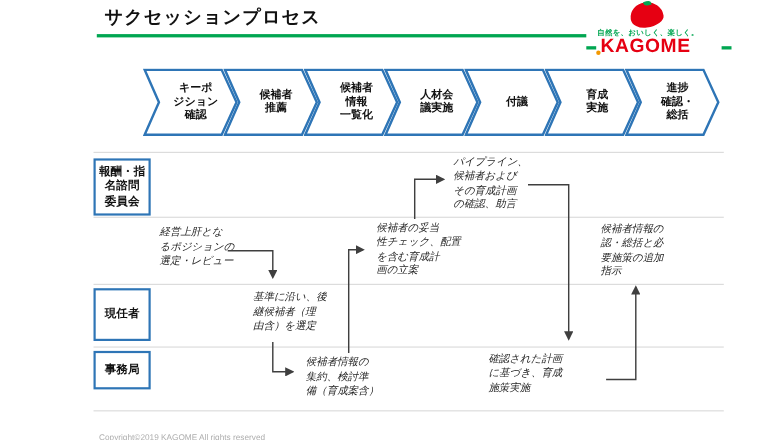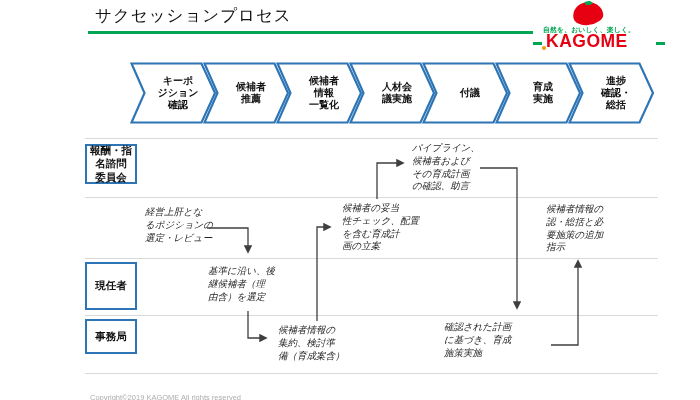--- a/index.html
+++ b/index.html
@@ -1,20 +1,20 @@
 <!DOCTYPE html>
 <html><head>
 <meta charset="utf-8">
 <style>
   html,body{margin:0;padding:0;background:#fff;}
   .page{position:relative;width:700px;height:400px;background:#fff;overflow:hidden;
         font-family:"Liberation Sans",sans-serif;color:#1a1a1a;}
   .abs{position:absolute;}
   
-  .title{left:95px;top:5px;font-size:16.5px;font-weight:normal;letter-spacing:1px;color:#111;}
+  .title{left:95px;top:5px;font-size:16.5px;font-weight:bold;letter-spacing:1px;color:#111;}
   .green-rule{left:88px;top:31px;width:568px;height:3px;background:#00A651;}
   .logo{left:533px;top:0;width:132px;height:52px;background:#fff;z-index:2;}
   .tomato{position:absolute;left:40px;top:2px;width:30px;height:23px;background:#E60012;
           border-radius:48% 52% 55% 45% / 58% 62% 38% 42%;transform:rotate(-8deg);}
   .tomato-leaf{position:absolute;left:52px;top:1px;width:7px;height:4px;background:#00A651;
           border-radius:0 60% 0 60%;transform:rotate(-15deg);}
   .tagline{position:absolute;left:10px;top:25px;font-size:6.8px;font-weight:bold;color:#00A651;
            letter-spacing:.2px;white-space:nowrap;}
   .brand{position:absolute;left:13px;top:31px;font-size:17.5px;font-weight:800;color:#E60012;
          letter-spacing:.5px;}
@@ -107,30 +107,30 @@
 総括</div>
     </div>
   </div>
 
   <div class="abs lane-sep" style="top:138px"></div>
   <div class="abs lane-sep" style="top:197px"></div>
   <div class="abs lane-sep" style="top:258px"></div>
   <div class="abs lane-sep" style="top:315px"></div>
   <div class="abs lane-sep" style="top:373px"></div>
 
-  <div class="abs lane-box" style="top:144px;height:40px">報酬・指
+  <div class="abs lane-box" style="top:144px;height:52px">報酬・指
 名諮問
 委員会</div>
   <div class="abs lane-box" style="top:262px;height:48px">現任者</div>
   <div class="abs lane-box" style="top:319px;height:35px">事務局</div>
 
   <div class="abs act" style="left:145px;top:206px">経営上肝とな
 るポジションの
 選定・レビュー</div>
-  <div class="abs act" style="left:208px;top:265px">基準に沿い、後
+  <div class="abs act" style="left:230px;top:265px">基準に沿い、後
 継候補者（理
 由含）を選定</div>
   <div class="abs act" style="left:278px;top:324px">候補者情報の
 集約、検討準
 備（育成案含）</div>
   <div class="abs act" style="left:342px;top:202px">候補者の妥当
 性チェック、配置
 を含む育成計
 画の立案</div>
   <div class="abs act" style="left:412px;top:142px">パイプライン、

